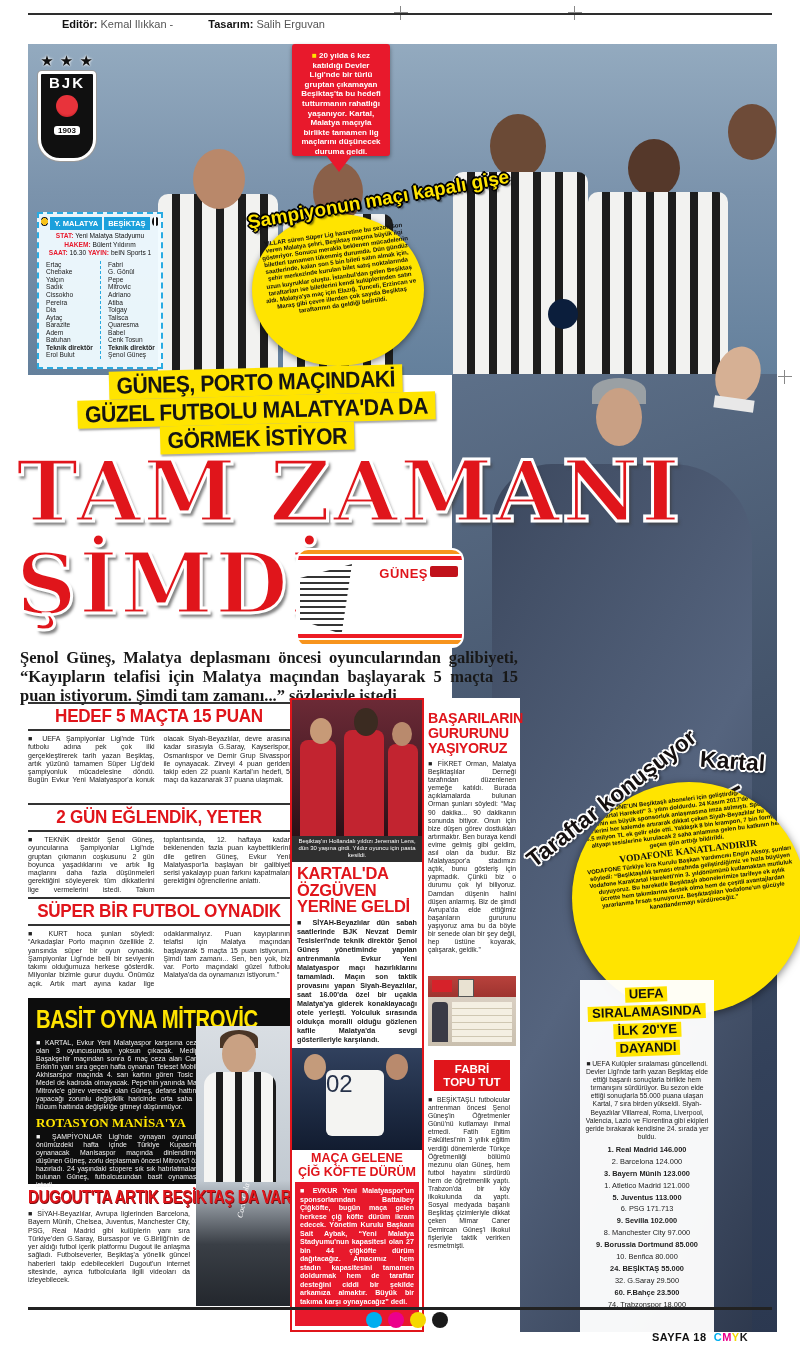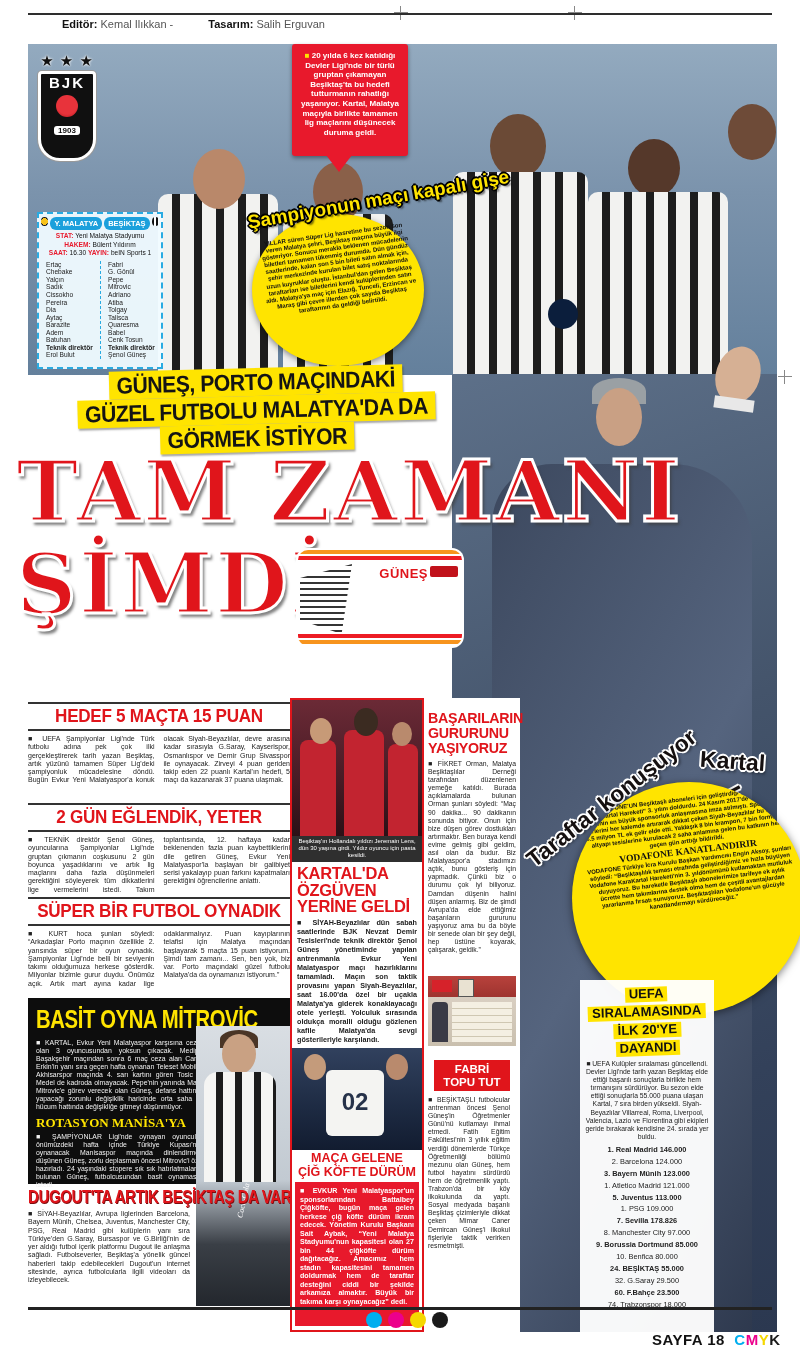--- a/index.html
+++ b/index.html
@@ -30,31 +30,31 @@
   .crest{left:36px;top:52px;width:62px;height:132px;text-align:center;}
   .crest .stars{font-size:15px;color:#111;text-shadow:0 0 2px #fff, 0 0 3px #fff;letter-spacing:1px;}
   .crest .shield{margin:1px auto 0;width:52px;height:84px;background:#101010;border:3px solid #fff;
      box-shadow:0 0 0 1px #999;border-radius:4px 4px 22px 22px;color:#fff;}
   .crest .bjk{font-weight:bold;font-size:15px;letter-spacing:2px;}
   .crest .eagle{width:22px;height:22px;margin:4px auto 2px;border-radius:50%;
      background:radial-gradient(circle at 50% 40%,#e8333b 0 60%,#b31419 100%);}
   .crest .year{display:inline-block;background:#fff;color:#111;font-weight:bold;font-size:8px;
      padding:0 4px;border-radius:3px;}
   
-  .speech{left:292px;top:44px;width:116px;height:112px;background:#e8192c;border-radius:3px;
+  .speech{left:292px;top:44px;width:98px;height:112px;background:#e8192c;border-radius:3px;
      box-shadow:0 2px 4px rgba(0,0,0,.4);padding:7px 6px;box-sizing:border-box;
      color:#fff;font-weight:bold;font-size:8px;line-height:9.6px;text-align:center;}
   .speech .tail{position:absolute;left:34px;bottom:-16px;width:0;height:0;
      border-left:13px solid transparent;border-right:13px solid transparent;border-top:17px solid #e8192c;}
   .speech .b{color:#ffe400;}
   
   .matchbox{left:37px;top:212px;width:126px;height:157px;background:rgba(240,251,255,.95);
      border:2px dashed #29abe2;box-sizing:border-box;font-size:6.6px;}
   .mb-head{display:flex;gap:2px;justify-content:center;margin:3px 2px 2px;}
-  .pill{background:#1ba0dc;color:#fff;font-weight:bold;font-size:7.5px;padding:2px 4px;border-radius:6px;white-space:nowrap;}
+  .pill{background:#1ba0dc;color:#fff;font-weight:bold;font-size:7.5px;padding:2px 4px;border-radius:0;white-space:nowrap;}
   .mb-crest{width:9px;height:9px;border-radius:50%;display:inline-block;vertical-align:middle;}
   .mb-info{text-align:center;line-height:8.6px;color:#111;}
   .mb-info .r{color:#e8192c;font-weight:bold;}
   .mb-cols{display:flex;margin-top:3px;}
   .mb-col{width:50%;padding-left:7px;box-sizing:border-box;line-height:7.55px;color:#222;}
   .mb-col.right{border-left:1.5px dashed #29abe2;}
   .mb-col div:nth-last-child(2){font-weight:bold;}
   
   .curvetitle{left:246px;top:212px;width:280px;transform:rotate(-10deg);transform-origin:left top;
      font-size:19px;font-weight:900;color:#ffe400;white-space:nowrap;letter-spacing:0px;
@@ -120,21 +120,21 @@
      background:linear-gradient(180deg,#6b2a36 0%,#4a1c26 55%,#2c1016 100%);overflow:hidden;}
   .redjacket{position:absolute;border-radius:8px 8px 0 0;background:#c22430;}
   .caption{position:absolute;left:0;top:136px;width:130px;background:#2f2f2f;color:#fff;
      font-size:6px;line-height:7.2px;text-align:center;padding:2px 3px;box-sizing:border-box;}
   .kartal-title{position:absolute;left:5px;top:165px;color:#e0151b;font-weight:900;font-size:16.5px;line-height:16.5px;letter-spacing:-.3px;}
   .kartal-text{position:absolute;left:5px;top:218px;width:120px;font-size:7.2px;line-height:9px;
      text-align:justify;font-weight:bold;color:#222;}
   .photo-jersey{position:absolute;left:0;top:348px;width:130px;height:102px;overflow:hidden;
      background:linear-gradient(180deg,#31415e 0%,#1d2a42 60%,#121c30 100%);}
   .jersey{position:absolute;left:34px;top:22px;width:58px;height:66px;background:#f4f4f2;border-radius:6px;}
-  .jersey .num{text-align:center;font-weight:bold;color:#26324a;font-size:24px;margin-top:18px;}
+  .jersey .num{text-align:left;font-weight:normal;color:#26324a;font-size:24px;}
   .cig-title{position:absolute;left:0;top:452px;width:130px;text-align:center;color:#e0151b;
      font-weight:900;font-size:12.5px;line-height:13.5px;}
   .cig-box{position:absolute;left:3px;top:482px;width:124px;height:144px;background:#e8192c;
      color:#fff;font-weight:bold;font-size:7.1px;line-height:8.5px;text-align:justify;
      padding:5px 5px;box-sizing:border-box;}
   
   .rmcol{left:424px;top:698px;width:96px;height:634px;background:#fff;}
   .bas-title{position:absolute;left:4px;top:12px;color:#e0151b;font-weight:900;font-size:15px;line-height:15px;letter-spacing:-.3px;transform:scaleX(.95);transform-origin:left;}
   .bas-text{position:absolute;left:4px;top:62px;width:88px;font-size:6.8px;line-height:8.1px;text-align:justify;color:#222;}
   .illus{position:absolute;left:4px;top:278px;width:88px;height:70px;overflow:hidden;
@@ -169,21 +169,21 @@
   .uefa-title{text-align:center;transform:rotate(-2deg);}
   .uefa-title span{display:inline-block;background:#ffe400;color:#111;font-weight:900;font-size:13px;
      line-height:14.5px;padding:0 4px;white-space:nowrap;}
   .uefa-intro{margin-top:4px;font-size:6.8px;line-height:8.1px;text-align:center;color:#222;}
   .uefa-list{margin-top:3px;text-align:center;font-size:7.4px;line-height:11.9px;color:#222;}
   .uefa-list div:nth-child(odd){font-weight:bold;}
   
   .botrule{left:28px;top:1307px;width:744px;height:3px;background:#222;}
   .cmykdots{left:366px;top:1312px;display:flex;gap:6px;}
   .dot{width:16px;height:16px;border-radius:50%;}
-  .footer-right{left:652px;top:1331px;font-size:15px;font-weight:bold;color:#111;letter-spacing:.5px;}
+  .footer-right{left:652px;top:1331px;font-size:11px;font-weight:bold;color:#111;letter-spacing:.5px;}
   .footer-right .c{color:#00aeef}.footer-right .m{color:#ec008c}.footer-right .y{color:#f5d800}.footer-right .k{color:#1a1a1a}
 </style>
 </head>
 <body>
 
 <div id="page">
 
   <div class="abs cropmark" style="left:394px;top:6px;"></div>
   <div class="abs cropmark" style="left:568px;top:6px;"></div>
   <div class="abs cropmark" style="left:778px;top:370px;"></div>
@@ -293,20 +293,21 @@
   </div>
 
   <div class="abs sporlogo">
     <div class="stripes-t"></div>
     <div class="stripes-b"></div>
     <div class="runner"></div>
     <div class="gunes-word">GÜNEŞ</div>
     <div class="gunes-pill"></div>
   </div>
 
+  <div class="abs lead">Şenol Güneş, Malatya deplasmanı öncesi oyuncularından galibiyeti, “Kayıpların telafisi için Malatya maçından başlayarak 5 maçta 15 puan istiyorum. Şimdi tam zamanı...” sözleriyle istedi.</div>
 
   <div class="abs rule" style="left:28px;top:702px;width:262px;"></div>
   <div class="abs sechead" style="left:28px;top:706px;width:262px;">HEDEF 5 MAÇTA 15 PUAN</div>
   <div class="abs rule" style="left:28px;top:729px;width:262px;"></div>
   <div class="abs coltext" style="left:28px;top:735px;width:262px;height:64px;">■ UEFA Şampiyonlar Ligi'nde Türk futbolu adına pek çok ilki gerçekleştirerek tarih yazan Beşiktaş, artık yüzünü tamamen Süper Lig'deki şampiyonluk mücadelesine döndü. Bugün Evkur Yeni Malatyaspor'a konuk olacak Siyah-Beyazlılar, devre arasına kadar sırasıyla G.Saray, Kayserispor, Osmanlıspor ve Demir Grup Sivasspor ile oynayacak. Zirveyi 4 puan geriden takip eden 22 puanlı Kartal'ın hedefi, 5 maçı da kazanarak 37 puana ulaşmak.</div>
 
   <div class="abs rule" style="left:28px;top:803px;width:262px;"></div>
   <div class="abs sechead" style="left:28px;top:807px;width:262px;">2 GÜN EĞLENDİK, YETER</div>
   <div class="abs rule" style="left:28px;top:830px;width:262px;"></div>
   <div class="abs coltext" style="left:28px;top:836px;width:262px;height:58px;">■ TEKNİK direktör Şenol Güneş, oyuncularına Şampiyonlar Ligi'nde gruptan çıkmanın coşkusunu 2 gün boyunca yaşadıklarını ve artık lig maçlarını daha fazla düşünmeleri gerektiğini söyleyerek tüm dikkatlerini lige vermelerini istedi. Takım toplantısında, 12. haftaya kadar beklenenden fazla puan kaybettiklerini dile getiren Güneş, Evkur Yeni Malatyaspor'la başlayan bir galibiyet serisi yakalayıp puan farkını kapatmaları gerektiğini öğrencilerine anlattı.</div>
@@ -397,22 +398,22 @@
         <div><span>İLK 20'YE</span></div>
         <div><span>DAYANDI</span></div>
       </div>
     <div class="uefa-intro">■ UEFA Kulüpler sıralaması güncellendi. Devler Ligi'nde tarih yazan Beşiktaş elde ettiği başarılı sonuçlarla birlikte hem tırmanışını sürdürüyor. Bu sezon elde ettiği sonuçlarla 55.000 puana ulaşan Kartal, 7 sıra birden yükseldi. Siyah-Beyazlılar Villarreal, Roma, Liverpool, Valencia, Lazio ve Fiorentina gibi ekipleri geride bırakarak kendisine 24. sırada yer buldu.</div>
     <div class="uefa-list">
         <div>1. Real Madrid 146.000</div>
         <div>2. Barcelona 124.000</div>
         <div>3. Bayern Münih 123.000</div>
         <div>1. Atletico Madrid 121.000</div>
         <div>5. Juventus 113.000</div>
-        <div>1. PSG 109.000</div>
-        <div>7. Sevilla 178.826</div>
+        <div>6. PSG 171.713</div>
+        <div>9. Sevilla 102.000</div>
         <div>8. Manchester City 97.000</div>
         <div>9. Borussia Dortmund 85.000</div>
         <div>10. Benfica 80.000</div>
         <div>24. BEŞİKTAŞ 55.000</div>
         <div>32. G.Saray 29.500</div>
         <div>60. F.Bahçe 23.500</div>
         <div>74. Trabzonspor 18.000</div>
       </div>
   </div>
 

